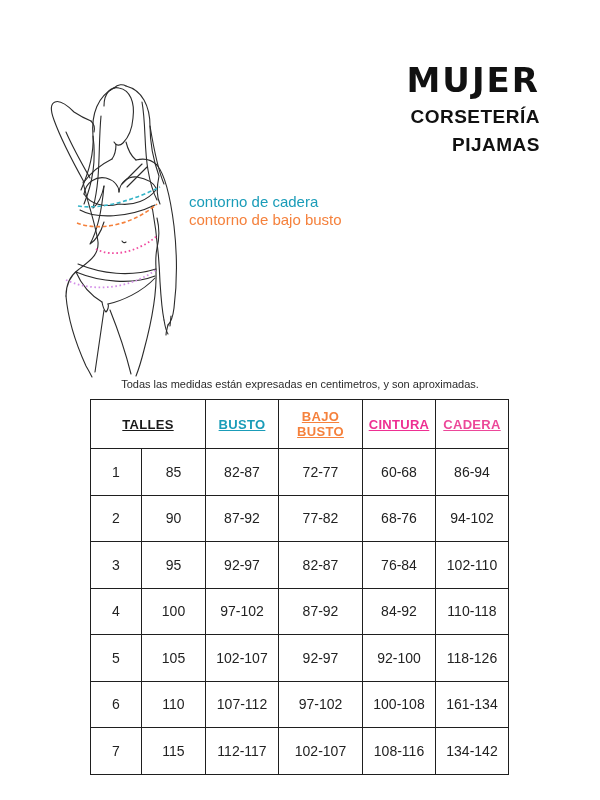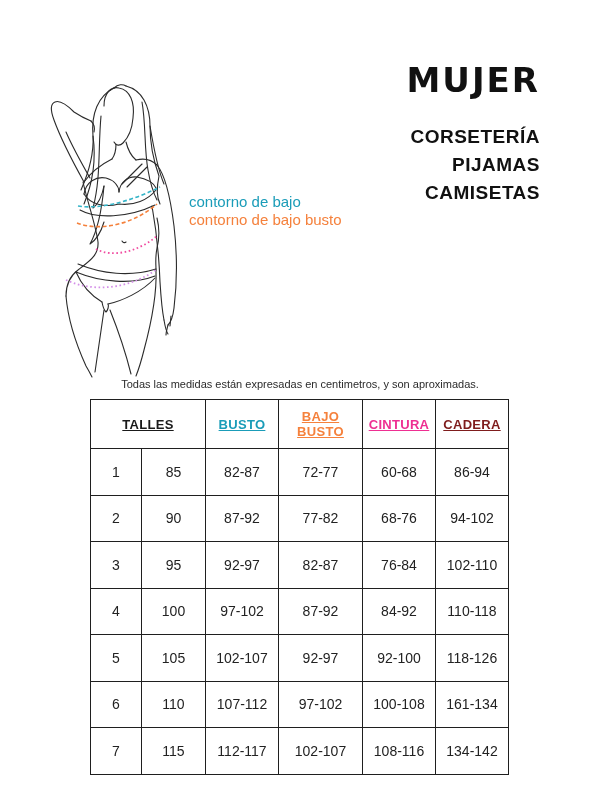--- a/index.html
+++ b/index.html
@@ -22,21 +22,21 @@
   .lbl-bajo    { top: 211px; color: #f5813c; }
   .lbl-cintura { top: 244px; color: #ee2f92; }
   .lbl-cadera  { top: 282px; color: #c77ae6; }
 
   
   .brand { position: absolute; top: 62px; right: 60px; text-align: right; color: #111; }
   .brand-title {
     font-family: "DejaVu Sans", sans-serif;
     font-size: 34px; font-weight: 700; letter-spacing: 2px; line-height: 36px;
   }
-  .brand-subs { margin-top: 25px; }
+  .brand-subs { margin-top: 5px; }
   .brand-sub {
     font-size: 19px; font-weight: 700; letter-spacing: 0.5px; line-height: 28px;
   }
 
   
   .note {
     position: absolute; top: 378px; left: 0; width: 600px;
     text-align: center; font-size: 11px; color: #2b2b2b;
   }
 
@@ -50,21 +50,21 @@
     text-align: center; vertical-align: middle;
     padding: 0;
   }
   table.sizes th { height: 48px; font-size: 13px; font-weight: 700; letter-spacing: 0.3px; text-decoration: underline; }
   table.sizes td { height: 45.5px; font-size: 14px; color: #222; }
 
   .c-black  { color: #1a1a1a; }
   .c-teal   { color: #1a9cb8; }
   .c-orange { color: #f5813c; }
   .c-magenta{ color: #ee2f92; }
-  .c-violet { color: #7f1d1d; }
+  .c-violet { color: #ec4899; }
 </style>
 </head>
 <body>
 
 <div class="canvas">
 
   <div class="fig-wrap">
     <svg width="180" height="322" viewBox="0 0 180 322">
       <g fill="none" stroke="#2b2b2b" stroke-width="1.1" stroke-linecap="round" stroke-linejoin="round">
 
@@ -119,29 +119,28 @@
         <path d="M 118 212 C 119 236, 113 266, 106 292 C 103 304, 100 313, 98 318"></path>
       </g>
 
       <path d="M 40 148 C 65 152, 98 141, 122 129" fill="none" stroke="#35b4c8" stroke-width="1.6" stroke-dasharray="4 2.5"></path>
       <path d="M 39 165 C 62 174, 96 166, 119 146" fill="none" stroke="#f5813c" stroke-width="1.6" stroke-dasharray="4 2.5"></path>
       <path d="M 58 191 C 74 200, 100 194, 119 178" fill="none" stroke="#f04ba0" stroke-width="1.8" stroke-dasharray="1.6 2.6"></path>
       <path d="M 28 222 C 58 236, 95 229, 119 211" fill="none" stroke="#d48fe8" stroke-width="1.8" stroke-dasharray="1.6 2.6"></path>
     </svg>
   </div>
 
-  <div class="mlabel lbl-busto">contorno de bajo</div>
+  <div class="mlabel lbl-busto">contorno de cadera</div>
   <div class="mlabel lbl-bajo">contorno de bajo busto</div>
 
   <div class="brand">
     <div class="brand-title">MUJER</div>
     <div class="brand-subs">
       <div class="brand-sub">CORSETERÍA</div>
       <div class="brand-sub">PIJAMAS</div>
-      <div class="brand-sub">CAMISETAS</div>
     </div>
   </div>
 
   <div class="note">Todas las medidas están expresadas en centimetros, y son aproximadas.</div>
 
   <table class="sizes">
     <colgroup>
       <col style="width:51px">
         <col style="width:64px">
         <col style="width:73px">

